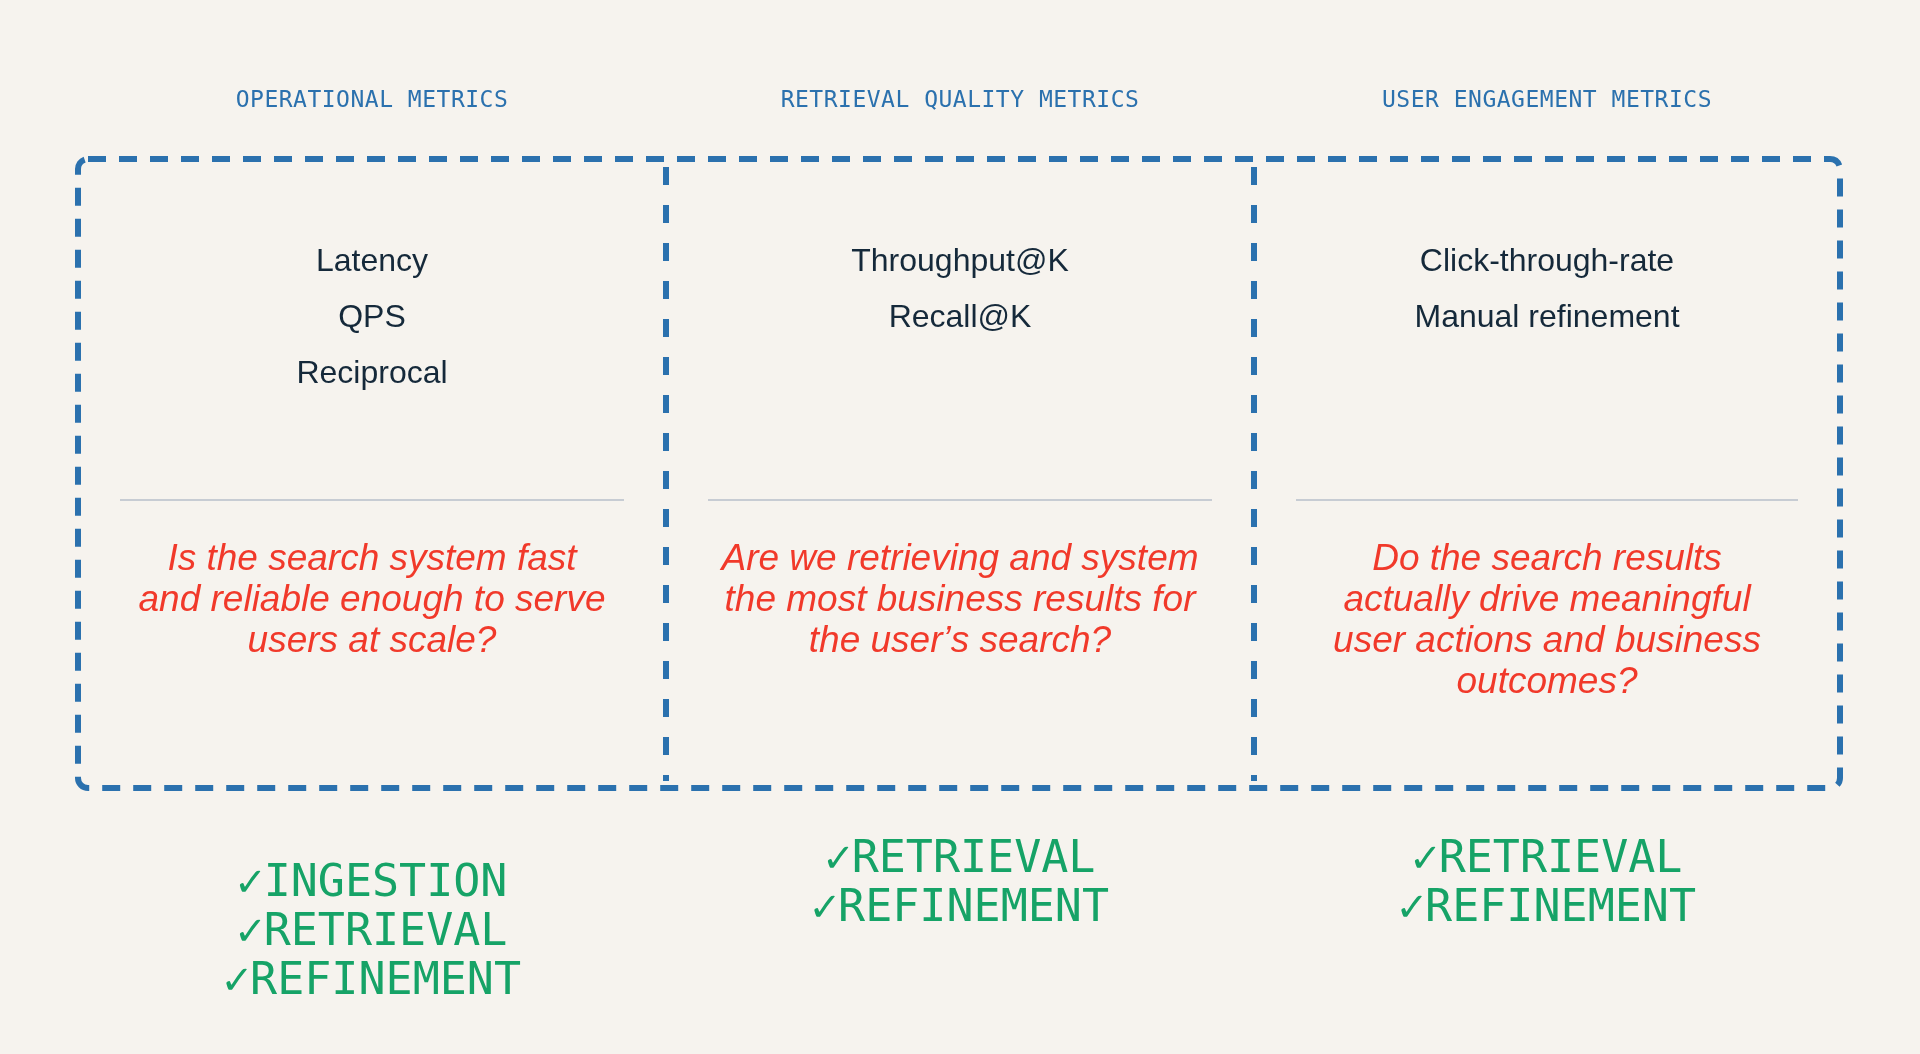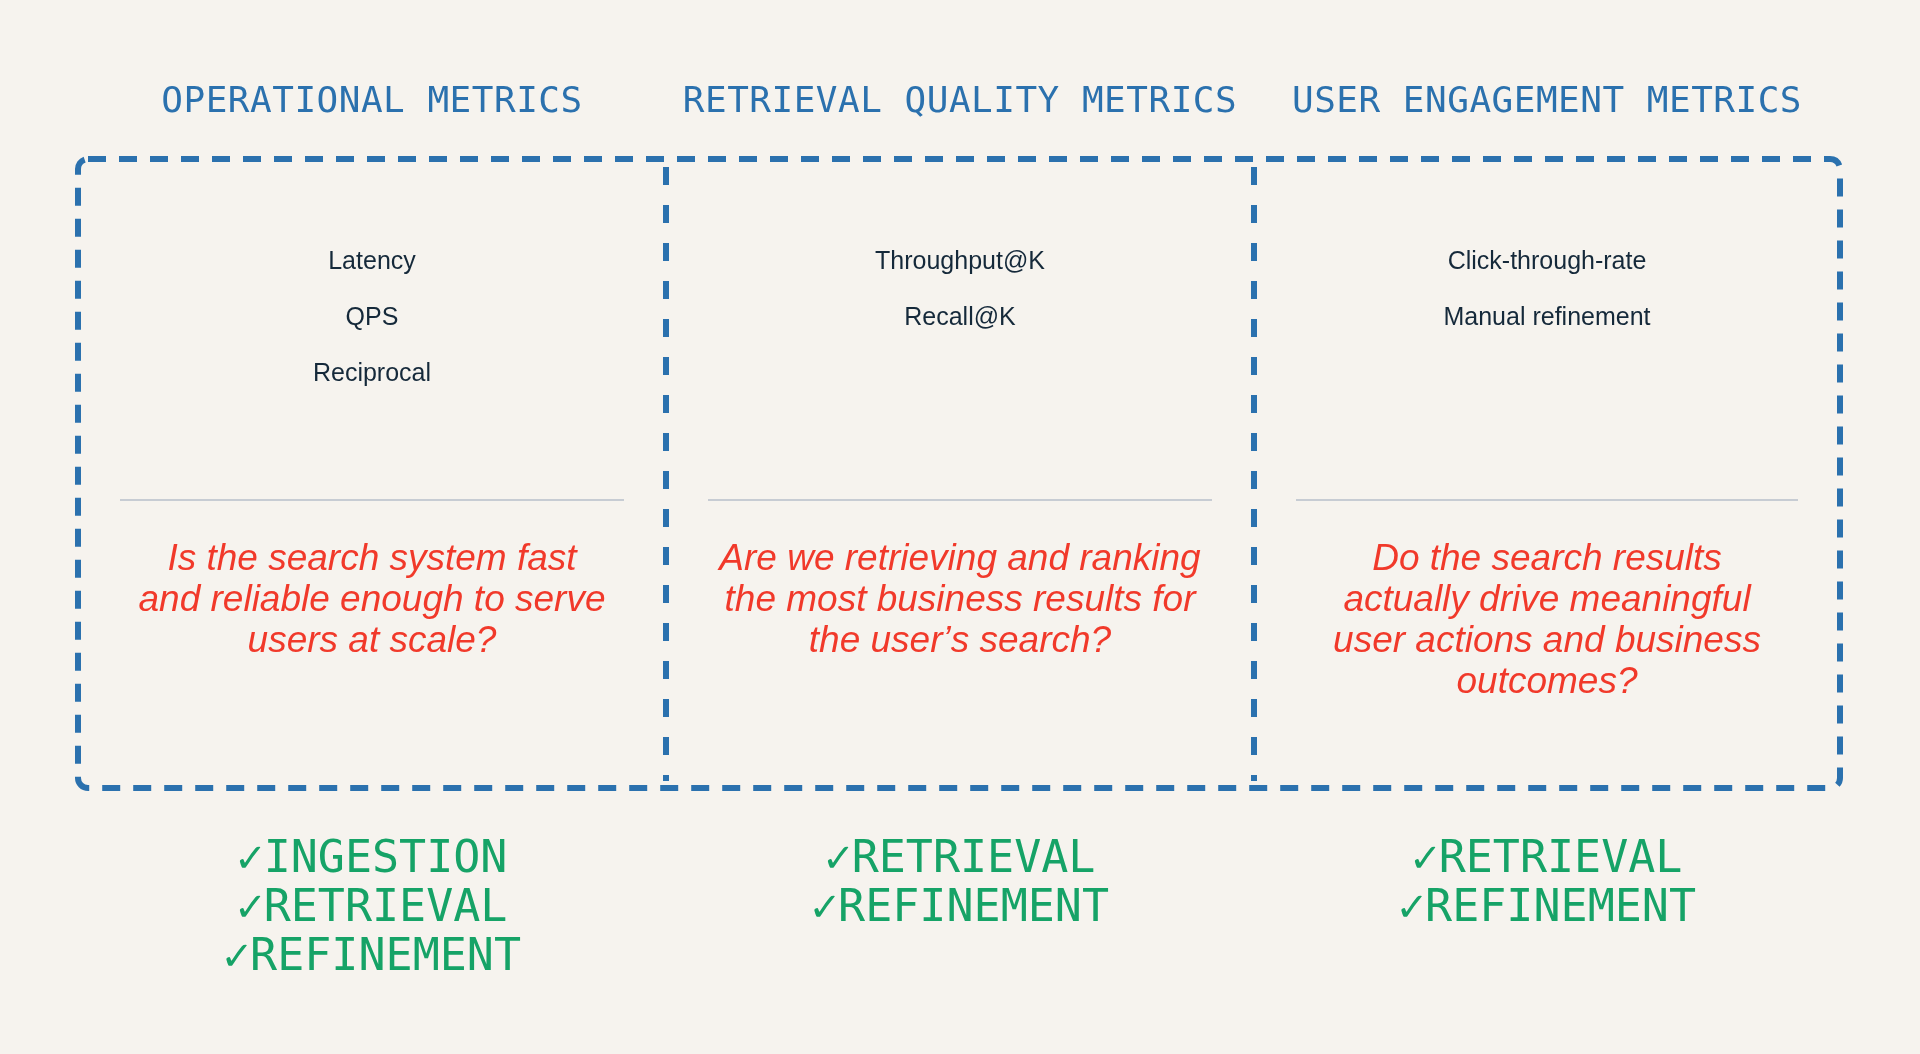--- a/index.html
+++ b/index.html
@@ -20,34 +20,34 @@
   .canvas{position:relative;width:1920px;height:1054px;}
 
   .svg-layer{position:absolute;left:0;top:0;width:1920px;height:1054px;}
   .svg-layer .border-rect{fill:none;stroke:var(--accent-blue);stroke-width:6;stroke-dasharray:18 13;}
   .svg-layer .divider-dash{stroke:var(--accent-blue);stroke-width:6;stroke-dasharray:18 20;}
 
   .col-header{
     position:absolute;top:76px;height:46px;
     display:flex;align-items:center;justify-content:center;
     font-family:"DejaVu Sans Mono",monospace;
-    font-size:36px;letter-spacing:.5px;
+    font-size:23px;letter-spacing:.5px;
     color:var(--accent-blue);
     white-space:nowrap;
   }
 
   .col{position:absolute;top:159px;height:629px;}
   .c0{left:78px;width:588px;}
   .c1{left:666px;width:588px;}
   .c2{left:1254px;width:586px;}
 
   .metrics{padding-top:73px;text-align:center;}
   .metric{
     font-family:"Liberation Sans",sans-serif;
-    font-size:25px;line-height:56px;
+    font-size:32px;line-height:56px;
     color:var(--metric-text);
     white-space:nowrap;
   }
 
   .divider{
     position:absolute;top:340px;left:42px;right:42px;height:2px;
     background:var(--divider-gray);
   }
 
   .question{
@@ -59,21 +59,21 @@
     font-style:italic;
     font-size:37px;line-height:41px;
     color:var(--question-red);
     white-space:nowrap;
   }
 
   .checks{
     position:absolute;top:832px;
     text-align:center;
   }
-  .k0{left:78px;width:588px;}
+  .k0{left:78px;width:588px;margin-top:24px;}
   .k1{left:666px;width:588px;}
   .k2{left:1254px;width:586px;}
   .check-row{
     font-family:"DejaVu Sans Mono",monospace;
     font-size:45px;line-height:49px;
     color:var(--check-green);
     white-space:nowrap;
   }
   .check-icon{font-family:"DejaVu Sans Mono","DejaVu Sans",monospace;}
 </style>
@@ -106,21 +106,21 @@
     </div>
   </div>
 
   <div class="col c1">
     <div class="metrics">
       <div class="metric">Throughput@K</div>
       <div class="metric">Recall@K</div>
     </div>
     <div class="divider"></div>
     <div class="question">
-      <div class="q-line">Are we retrieving and ranking</div>
+      <div class="q-line">Are we retrieving and system</div>
       <div class="q-line">the most business results for</div>
       <div class="q-line">the user’s search?</div>
     </div>
   </div>
 
   <div class="col c2">
     <div class="metrics">
       <div class="metric">Click-through-rate</div>
       <div class="metric">Manual refinement</div>
     </div>

